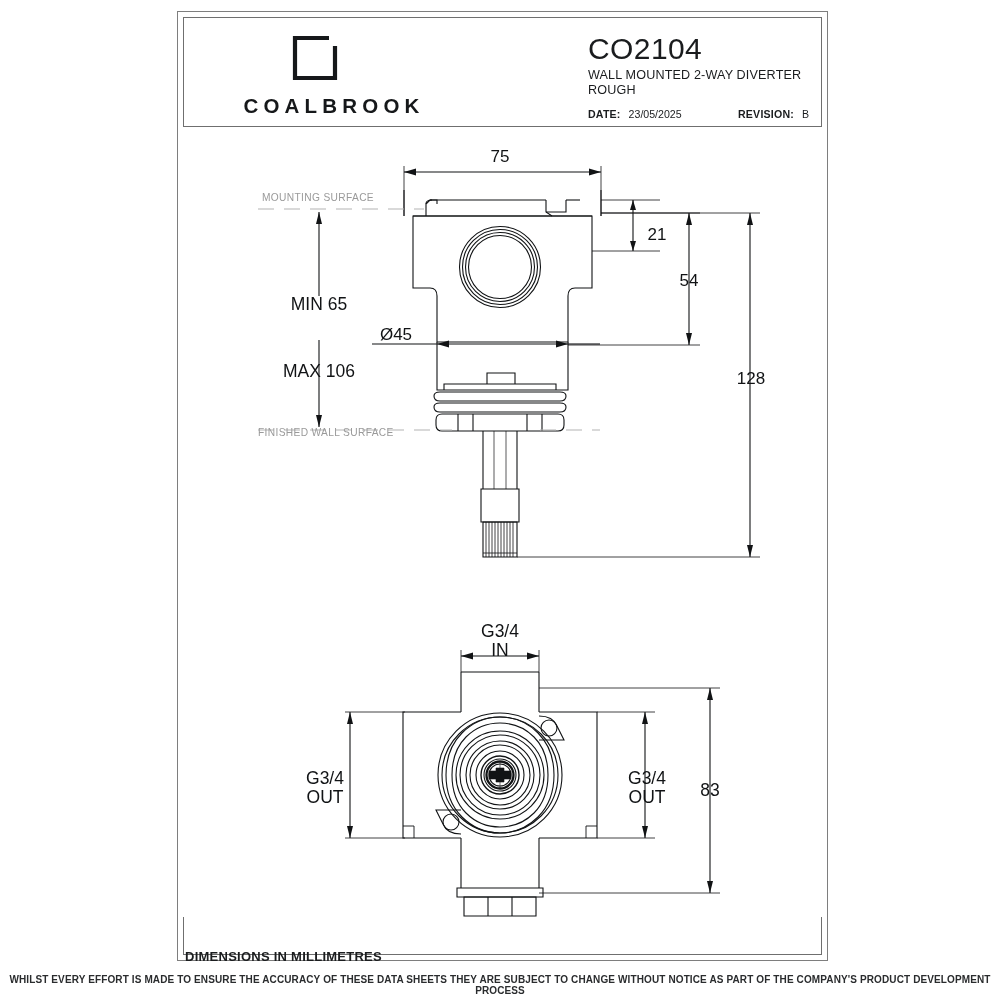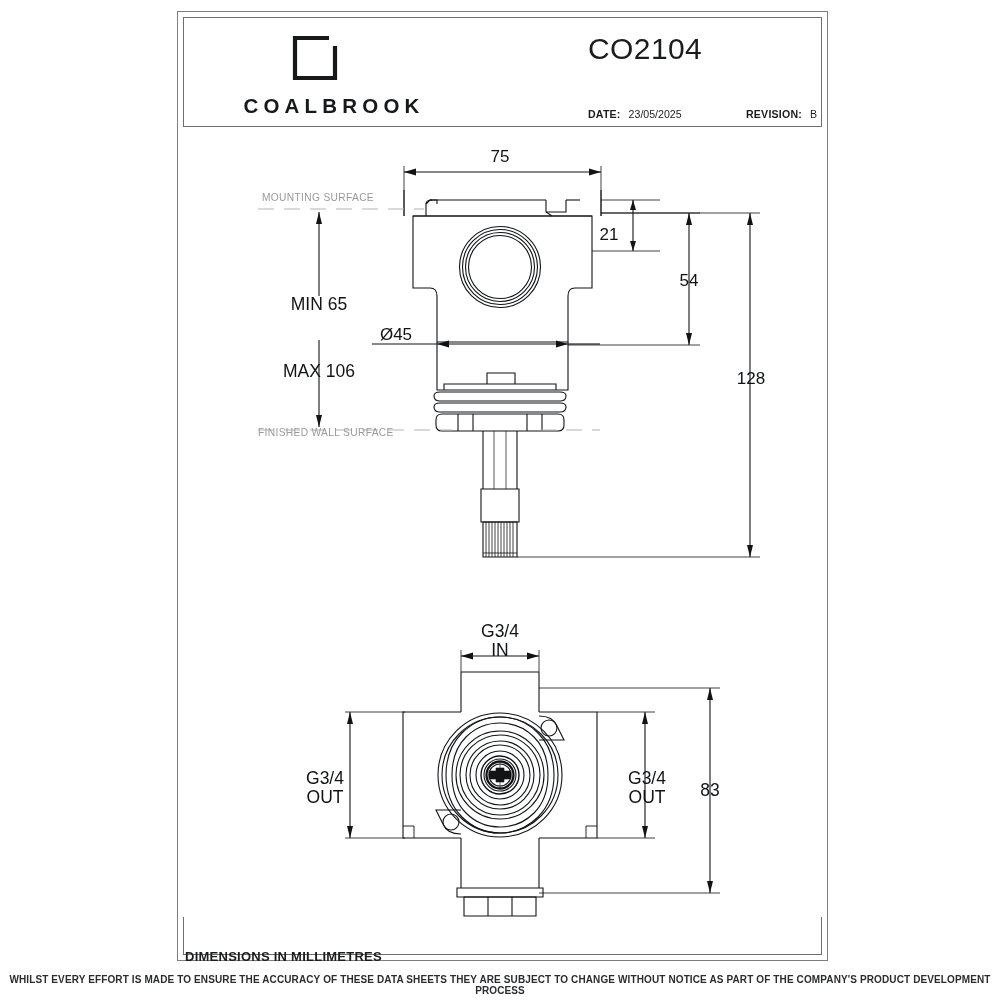--- a/index.html
+++ b/index.html
@@ -77,21 +77,21 @@
   .tb-meta {
     position: absolute;
     left: 104px; top: 90px;
     width: 235px;
     font-size: 10.6px;
     color: #1a1c1e;
   }
   .tb-meta .lbl { font-weight: bold; letter-spacing: .2px;}
   .tb-meta .val { font-weight: normal; }
   .meta-date { position: absolute; left: 0; top: 0; }
-  .meta-rev  { position: absolute; left: 150px; top: 0; margin-left: 8px; }
+  .meta-rev  { position: absolute; left: 150px; top: 0; }
   .meta-date .val { margin-left: 8px; }
   .meta-rev .val { margin-left: 8px; }
 
   
   .notebox {
     position: absolute;
     left: 183px; top: 917px;
     width: 639px; height: 38px;
     border: 1.2px solid #6f6f6f;
     border-top: none;
@@ -149,20 +149,21 @@
 
     <div class="logo-wrap">
       <svg class="logo-mark" viewBox="0 0 52 52">
         <path d="M 46 14 L 46 46 L 6 46 L 6 6 L 40 6" fill="none" stroke="#16181a" stroke-width="4.2"></path>
       </svg>
       <div class="logo-text">COALBROOK</div>
     </div>
 
     <div class="tb-right">
       <div class="tb-code">CO2104</div>
+      <div class="tb-desc"><span>WALL MOUNTED 2-WAY DIVERTER</span><br><span>ROUGH</span></div>
       <div class="tb-meta">
         <span class="meta-date"><span class="lbl">DATE:</span><span class="val">23/05/2025</span></span>
         <span class="meta-rev"><span class="lbl">REVISION:</span><span class="val">B</span></span>
       </div>
     </div>
   </div>
 
   <svg class="dwg" viewBox="0 0 1000 1000">
     <g fill="none" stroke="#111315" stroke-width="1.1" stroke-linejoin="miter" stroke-linecap="butt">
 
@@ -340,21 +341,21 @@
         <path d="M 710 688 L 707 700 L 713 700 Z" fill="#111315" stroke="none"></path>
         <path d="M 710 893 L 707 881 L 713 881 Z" fill="#111315" stroke="none"></path>
       </g>
     </g>
   </svg>
 
   <div class="dimtext" style="left:476px; top:147px; width:48px; font-size:17px;">75</div>
 
   <div class="dimtext" style="left:369px; top:325px; width:54px; font-size:17px; text-align:center;">Ø45</div>
 
-  <div class="dimtext" style="left:592px; top:225px; width:34px; font-size:17px;">21</div>
+  <div class="dimtext" style="left:640px; top:225px; width:34px; font-size:17px;">21</div>
 
   <div class="dimtext" style="left:670px; top:271px; width:38px; font-size:17px;">54</div>
 
   <div class="dimtext" style="left:725px; top:369px; width:52px; font-size:17px;">128</div>
 
   <div class="dimtext" style="left:259px; top:294px; width:120px; font-size:17.5px;">MIN 65</div>
   <div class="dimtext" style="left:259px; top:315px; width:120px; font-size:17.5px;margin-top:46px;">MAX 106</div>
 
   <div class="surflabel" style="left:262px; top:192px;">MOUNTING SURFACE</div>
   <div class="surflabel" style="left:258px; top:427px;">FINISHED WALL SURFACE</div>

